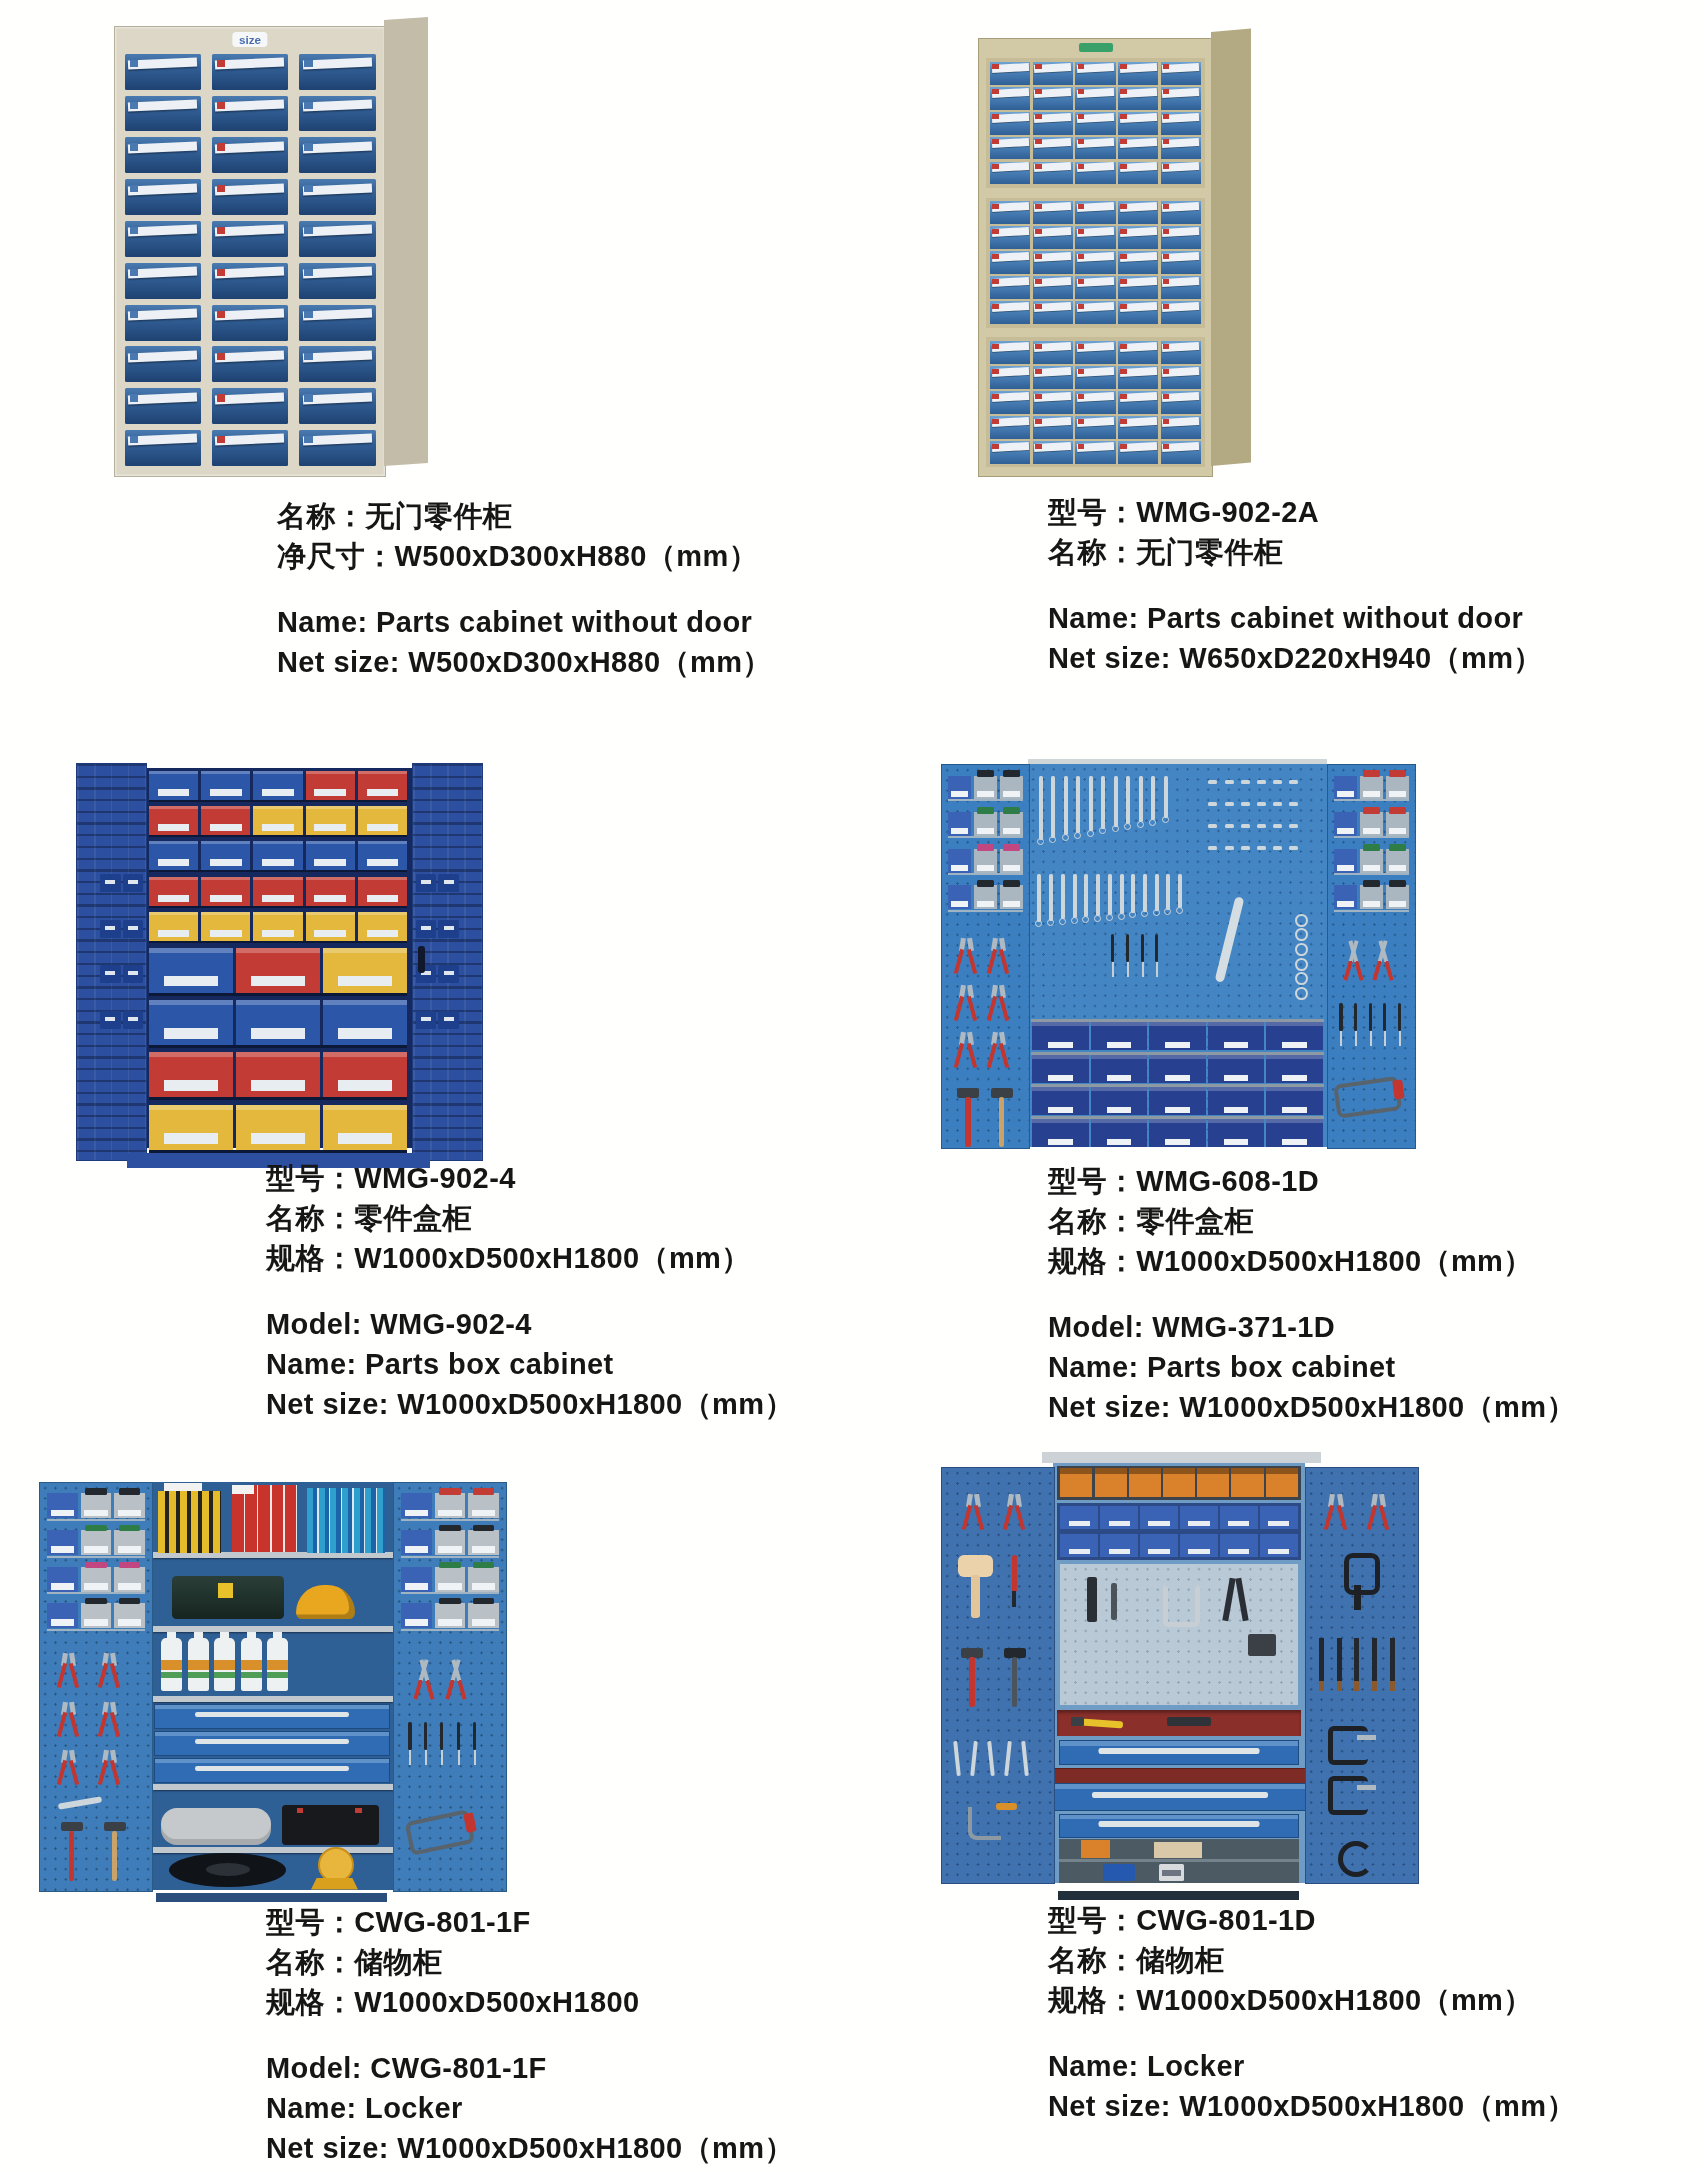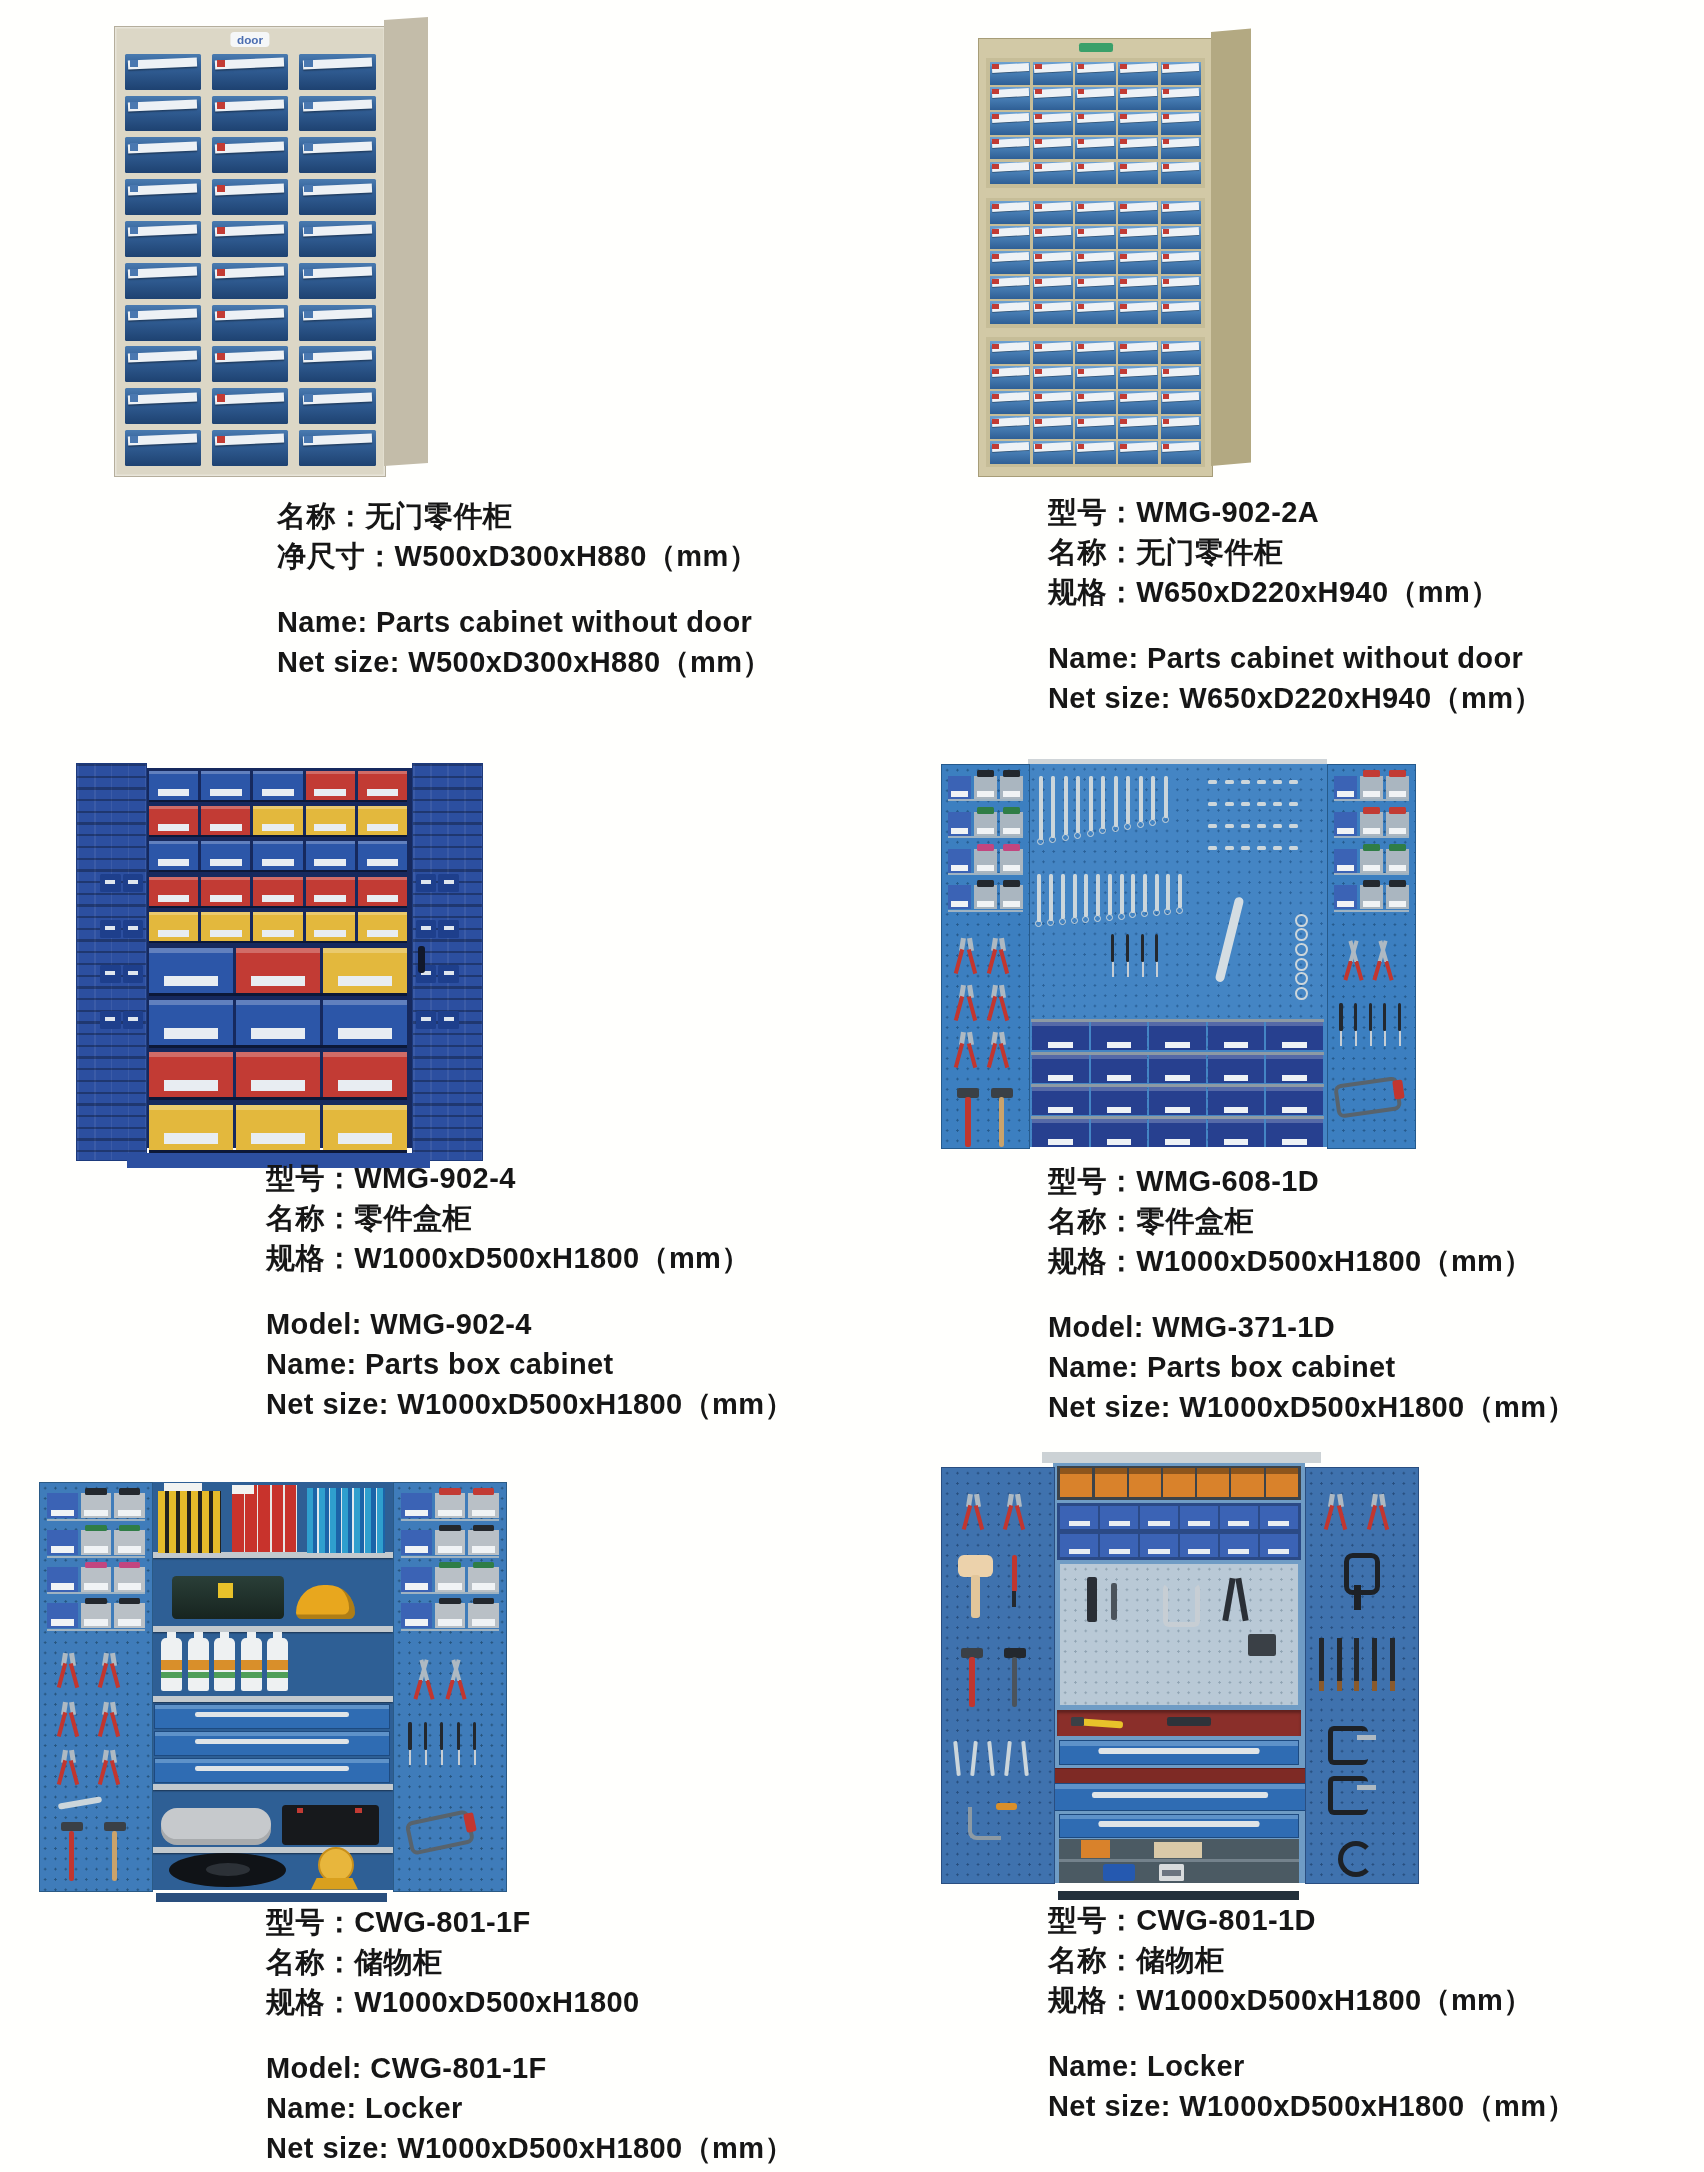--- a/index.html
+++ b/index.html
@@ -26,21 +26,21 @@
   #spec5{left:266px;top:1902px;}
   #spec6{left:1048px;top:1900px;}
   .spec .ln{font-size:29px;line-height:40px;white-space:nowrap;letter-spacing:0.4px;}
   .spec .gap{height:26px;}
 </style>
 </head>
 <body>
 
 <div class="fig" id="fig1" style="position: absolute;">
     <div style="position:absolute;left:0;top:10.3px;width:270px;height:449px;background:#dcd7c6;border:0.7px solid #b5ae9c;box-shadow:inset 0 0 0 1.5px rgba(255,255,255,.35);">
-      <div style="left: 50%; top: 5.1px; transform: translateX(-50%); background: rgb(245, 247, 248); border-radius: 3.7px; padding: 0.7px 6.6px; font-size: 11.7px; font-weight: bold; position: absolute; color: rgb(74, 109, 176);">door</div>
+      <div style="left: 50%; top: 5.1px; transform: translateX(-50%); background: rgb(245, 247, 248); border-radius: 3.7px; padding: 0.7px 6.6px; font-size: 11.7px; font-weight: bold; position: absolute; color: rgb(74, 109, 176);">size</div>
       <div style="position:absolute;left:9.5px;right:9.5px;top:26.4px;bottom:10.3px;display:grid;grid-template-columns:repeat(3,1fr);grid-template-rows:repeat(10,1fr);gap:5.9px 10.3px;">
         <div style="position:absolute;position:relative;background:linear-gradient(180deg,#4a7bb0 0%,#35639b 30%,#1e4271 100%);border-radius:1.5px;">
           <div style="position:absolute;left:5%;right:5%;top:15%;height:26%;background:#edf1f5;transform:rotate(-2.5deg);box-shadow:0 1.5px 1.5px rgba(0,0,0,.35);"></div>
           <div style="position:absolute;left:7%;top:17%;width:11%;height:20%;background:#4a78b0;"></div>
         </div>
         <div style="position:absolute;position:relative;background:linear-gradient(180deg,#4a7bb0 0%,#35639b 30%,#1e4271 100%);border-radius:1.5px;">
           <div style="position:absolute;left:5%;right:5%;top:15%;height:26%;background:#edf1f5;transform:rotate(-2.5deg);box-shadow:0 1.5px 1.5px rgba(0,0,0,.35);"></div>
           <div style="position:absolute;left:7%;top:17%;width:11%;height:20%;background:#c23b34;"></div>
         </div>
         <div style="position:absolute;position:relative;background:linear-gradient(180deg,#4a7bb0 0%,#35639b 30%,#1e4271 100%);border-radius:1.5px;">
@@ -1504,21 +1504,20 @@
   <div class="ln">名称：无门零件柜</div>
   <div class="ln">净尺寸：W500xD300xH880（mm）</div>
   <div class="gap"></div>
   <div class="ln">Name: Parts cabinet without door</div>
   <div class="ln">Net size: W500xD300xH880（mm）</div>
 </div>
 
 <div class="spec" id="spec2">
   <div class="ln">型号：WMG-902-2A</div>
   <div class="ln">名称：无门零件柜</div>
-  <div class="ln">规格：W650xD220xH940（mm）</div>
   <div class="gap"></div>
   <div class="ln">Name: Parts cabinet without door</div>
   <div class="ln">Net size: W650xD220xH940（mm）</div>
 </div>
 
 <div class="spec" id="spec3">
   <div class="ln">型号：WMG-902-4</div>
   <div class="ln">名称：零件盒柜</div>
   <div class="ln">规格：W1000xD500xH1800（mm）</div>
   <div class="gap"></div>

